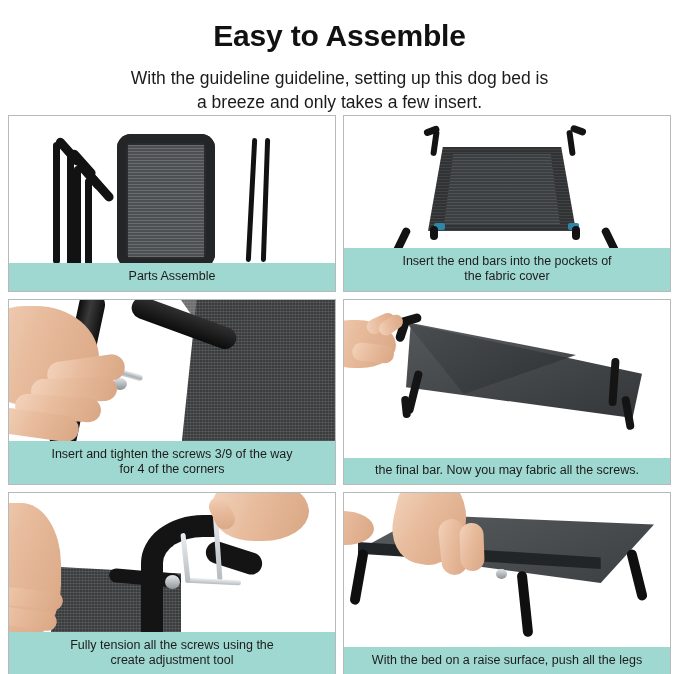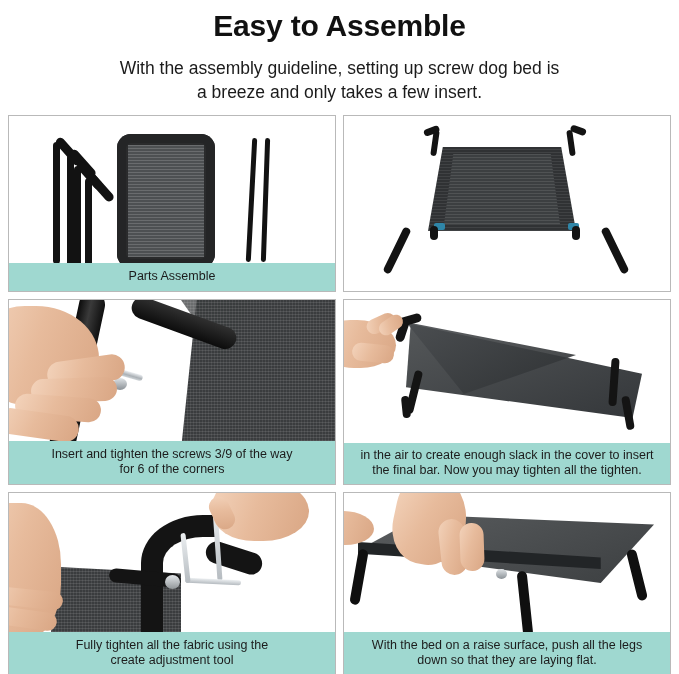--- a/index.html
+++ b/index.html
@@ -5,21 +5,21 @@
   * { box-sizing: border-box; margin: 0; padding: 0; }
   html, body {
     width: 679px; height: 674px;
     background: #ffffff;
     font-family: "Liberation Sans", sans-serif;
     overflow: hidden;
   }
   .page { position: relative; width: 679px; height: 674px; background:#fff; }
 
   
-  .header { width: 679px; padding-top: 8px; text-align: center; }
+  .header { width: 679px; padding-top: 18px; text-align: center; }
   .title {
     font-size: 30px; font-weight: 700; color: #111111;
     letter-spacing: -0.2px; line-height: 36px;
   }
   .subtitle {
     margin-top: 12px;
     font-size: 17.5px; font-weight: 400; color: #1b1b1b;
     line-height: 24px;
   }
 
@@ -110,21 +110,21 @@
   .p6-leg { position:absolute; width:10px; background:#0f0f0f; border-radius:8px; }
 </style>
 </head>
 <body>
 
 <div class="page">
 
   <div class="header">
     <div class="title">Easy to Assemble</div>
     <div class="subtitle">
-      <div>With the assembly guideline, setting up screw dog bed is</div>
+      <div>With the guideline guideline, setting up this dog bed is</div>
       <div>a breeze and only takes a few insert.</div>
     </div>
   </div>
 
   <div class="grid">
 
     <div class="panel">
       <div class="stage">
 
         <div class="p1-leg" style="left:44px;  top:26px;  height:122px;">
@@ -167,20 +167,24 @@
              background-image: repeating-linear-gradient(0deg, rgba(255,255,255,.10) 0 1px, rgba(0,0,0,0) 1px 3px);"></div>
 
         <div class="tab" style="left:90px;  top:107px;"></div>
         <div class="tab" style="left:224px; top:107px;"></div>
 
         <div class="p2-leg" style="left:60px;  top:112px; height:50px; transform:rotate(26deg); transform-origin:top;"></div>
         <div class="p2-leg" style="left:256px; top:112px; height:50px; transform:rotate(-26deg); transform-origin:top;"></div>
         <div class="p2-leg" style="left:86px;  top:110px; height:14px;"></div>
         <div class="p2-leg" style="left:228px; top:110px; height:14px;"></div>
       </div>
+      <div class="caption">
+        <div>Insert the end bars into the pockets of</div>
+        <div>the fabric cover</div>
+      </div>
     </div>
 
     <div class="panel">
       <div class="stage">
 
         <div class="mesh" style="position:absolute; left:172px; top:0; width:156px; height:150px;
              clip-path: polygon(10% 0%, 100% 0%, 100% 100%, 0% 100%);"></div>
         <div class="mesh" style="position:absolute; left:172px; top:0; width:70px; height:60px; opacity:.75;
              clip-path: polygon(0% 0%, 100% 0%, 60% 100%);"></div>
 
@@ -197,21 +201,21 @@
              background:linear-gradient(180deg,#dfe3e6,#8b9196);"></div>
 
         <div class="p3-hand skin" style="left:-30px; top:6px; width:120px; height:100px;"></div>
         <div class="p3-finger skin" style="left:38px; top:58px; width:78px; height:26px; transform:rotate(-8deg);"></div>
         <div class="p3-finger skin" style="left:22px; top:78px; width:86px; height:24px; transform:rotate(-2deg);"></div>
         <div class="p3-finger skin" style="left:6px; top:96px; width:86px; height:24px; transform:rotate(4deg);"></div>
         <div class="p3-finger skin" style="left:-12px; top:112px; width:82px; height:26px; transform:rotate(8deg);"></div>
       </div>
       <div class="caption">
         <div>Insert and tighten the screws 3/9 of the way</div>
-        <div>for 6 of the corners</div>
+        <div>for 4 of the corners</div>
       </div>
     </div>
 
     <div class="panel">
       <div class="stage">
 
         <div class="p4-fab" style="left:62px; top:22px; width:236px; height:96px;
              clip-path: polygon(2% 2%, 100% 54%, 96% 100%, 0% 68%);
              background:linear-gradient(160deg,#55585a,#34373a);"></div>
         <div class="p4-fab" style="left:62px; top:22px; width:170px; height:72px;
@@ -225,22 +229,21 @@
         <div class="bar" style="position:absolute; left:58px; top:96px; width:8px; height:22px; transform:rotate(-6deg);"></div>
         <div class="bar" style="position:absolute; left:280px; top:96px; width:8px; height:34px; transform:rotate(-10deg);"></div>
         <div class="bar" style="position:absolute; left:266px; top:58px; width:8px; height:48px; transform:rotate(4deg);"></div>
 
         <div class="p3-hand skin" style="left:-22px; top:20px; width:74px; height:48px;"></div>
         <div class="p3-finger skin" style="left:22px; top:16px; width:30px; height:15px; transform:rotate(-24deg);"></div>
         <div class="p3-finger skin" style="left:34px; top:18px; width:26px; height:14px; transform:rotate(-34deg);"></div>
         <div class="p3-finger skin" style="left:8px; top:44px; width:42px; height:18px; transform:rotate(6deg);"></div>
       </div>
       <div class="caption three">
-        <div>in the air to create enough slack in the cover to insert</div>
-        <div>the final bar. Now you may tighten all the tighten.</div>
+        <div>the final bar. Now you may fabric all the screws.</div>
       </div>
     </div>
 
     <div class="panel">
       <div class="stage">
 
         <div class="mesh" style="position:absolute; left:40px; top:74px; width:132px; height:80px;
              clip-path: polygon(8% 0%, 100% 8%, 100% 100%, 0% 100%);"></div>
 
         <div style="position:absolute; left:132px; top:22px; width:74px; height:130px;
@@ -257,21 +260,21 @@
              background:linear-gradient(180deg,#e3e7ea,#919699);"></div>
 
         <div class="p3-hand skin" style="left:204px; top:-14px; width:96px; height:62px;"></div>
         <div class="p3-finger skin" style="left:196px; top:10px; width:34px; height:20px; transform:rotate(64deg);"></div>
 
         <div class="p3-hand skin" style="left:-36px; top:10px; width:88px; height:136px; border-radius:30% 45% 40% 35%;"></div>
         <div class="p3-finger skin" style="left:-20px; top:96px; width:74px; height:18px; transform:rotate(6deg);"></div>
         <div class="p3-finger skin" style="left:-24px; top:116px; width:72px; height:18px; transform:rotate(8deg);"></div>
       </div>
       <div class="caption">
-        <div>Fully tighten all the fabric using the</div>
+        <div>Fully tension all the screws using the</div>
         <div>create adjustment tool</div>
       </div>
     </div>
 
     <div class="panel">
       <div class="stage">
 
         <div class="p6-top" style="left:14px; top:22px; width:296px; height:68px;
              clip-path: polygon(22% 0%, 100% 14%, 82% 100%, 0% 52%);
              background:linear-gradient(160deg,#5a5d5f,#3c3f41);"></div>
@@ -287,18 +290,17 @@
         <div style="position:absolute; left:152px; top:76px; width:11px; height:10px; border-radius:50%;
              background:linear-gradient(180deg,#dfe3e6,#8b9196);"></div>
 
         <div class="p3-hand skin" style="left:50px; top:-18px; width:72px; height:90px; transform:rotate(12deg);"></div>
         <div class="p3-finger skin" style="left:96px; top:26px; width:26px; height:56px; border-radius:16px; transform:rotate(-6deg);"></div>
         <div class="p3-finger skin" style="left:116px; top:30px; width:24px; height:48px; border-radius:16px; transform:rotate(-2deg);"></div>
         <div class="p3-hand skin" style="left:-30px; top:18px; width:60px; height:34px;"></div>
       </div>
       <div class="caption">
         <div>With the bed on a raise surface, push all the legs</div>
-        <div>down so that they are laying flat.</div>
       </div>
     </div>
 
   </div>
 </div>
 
 </body></html>

